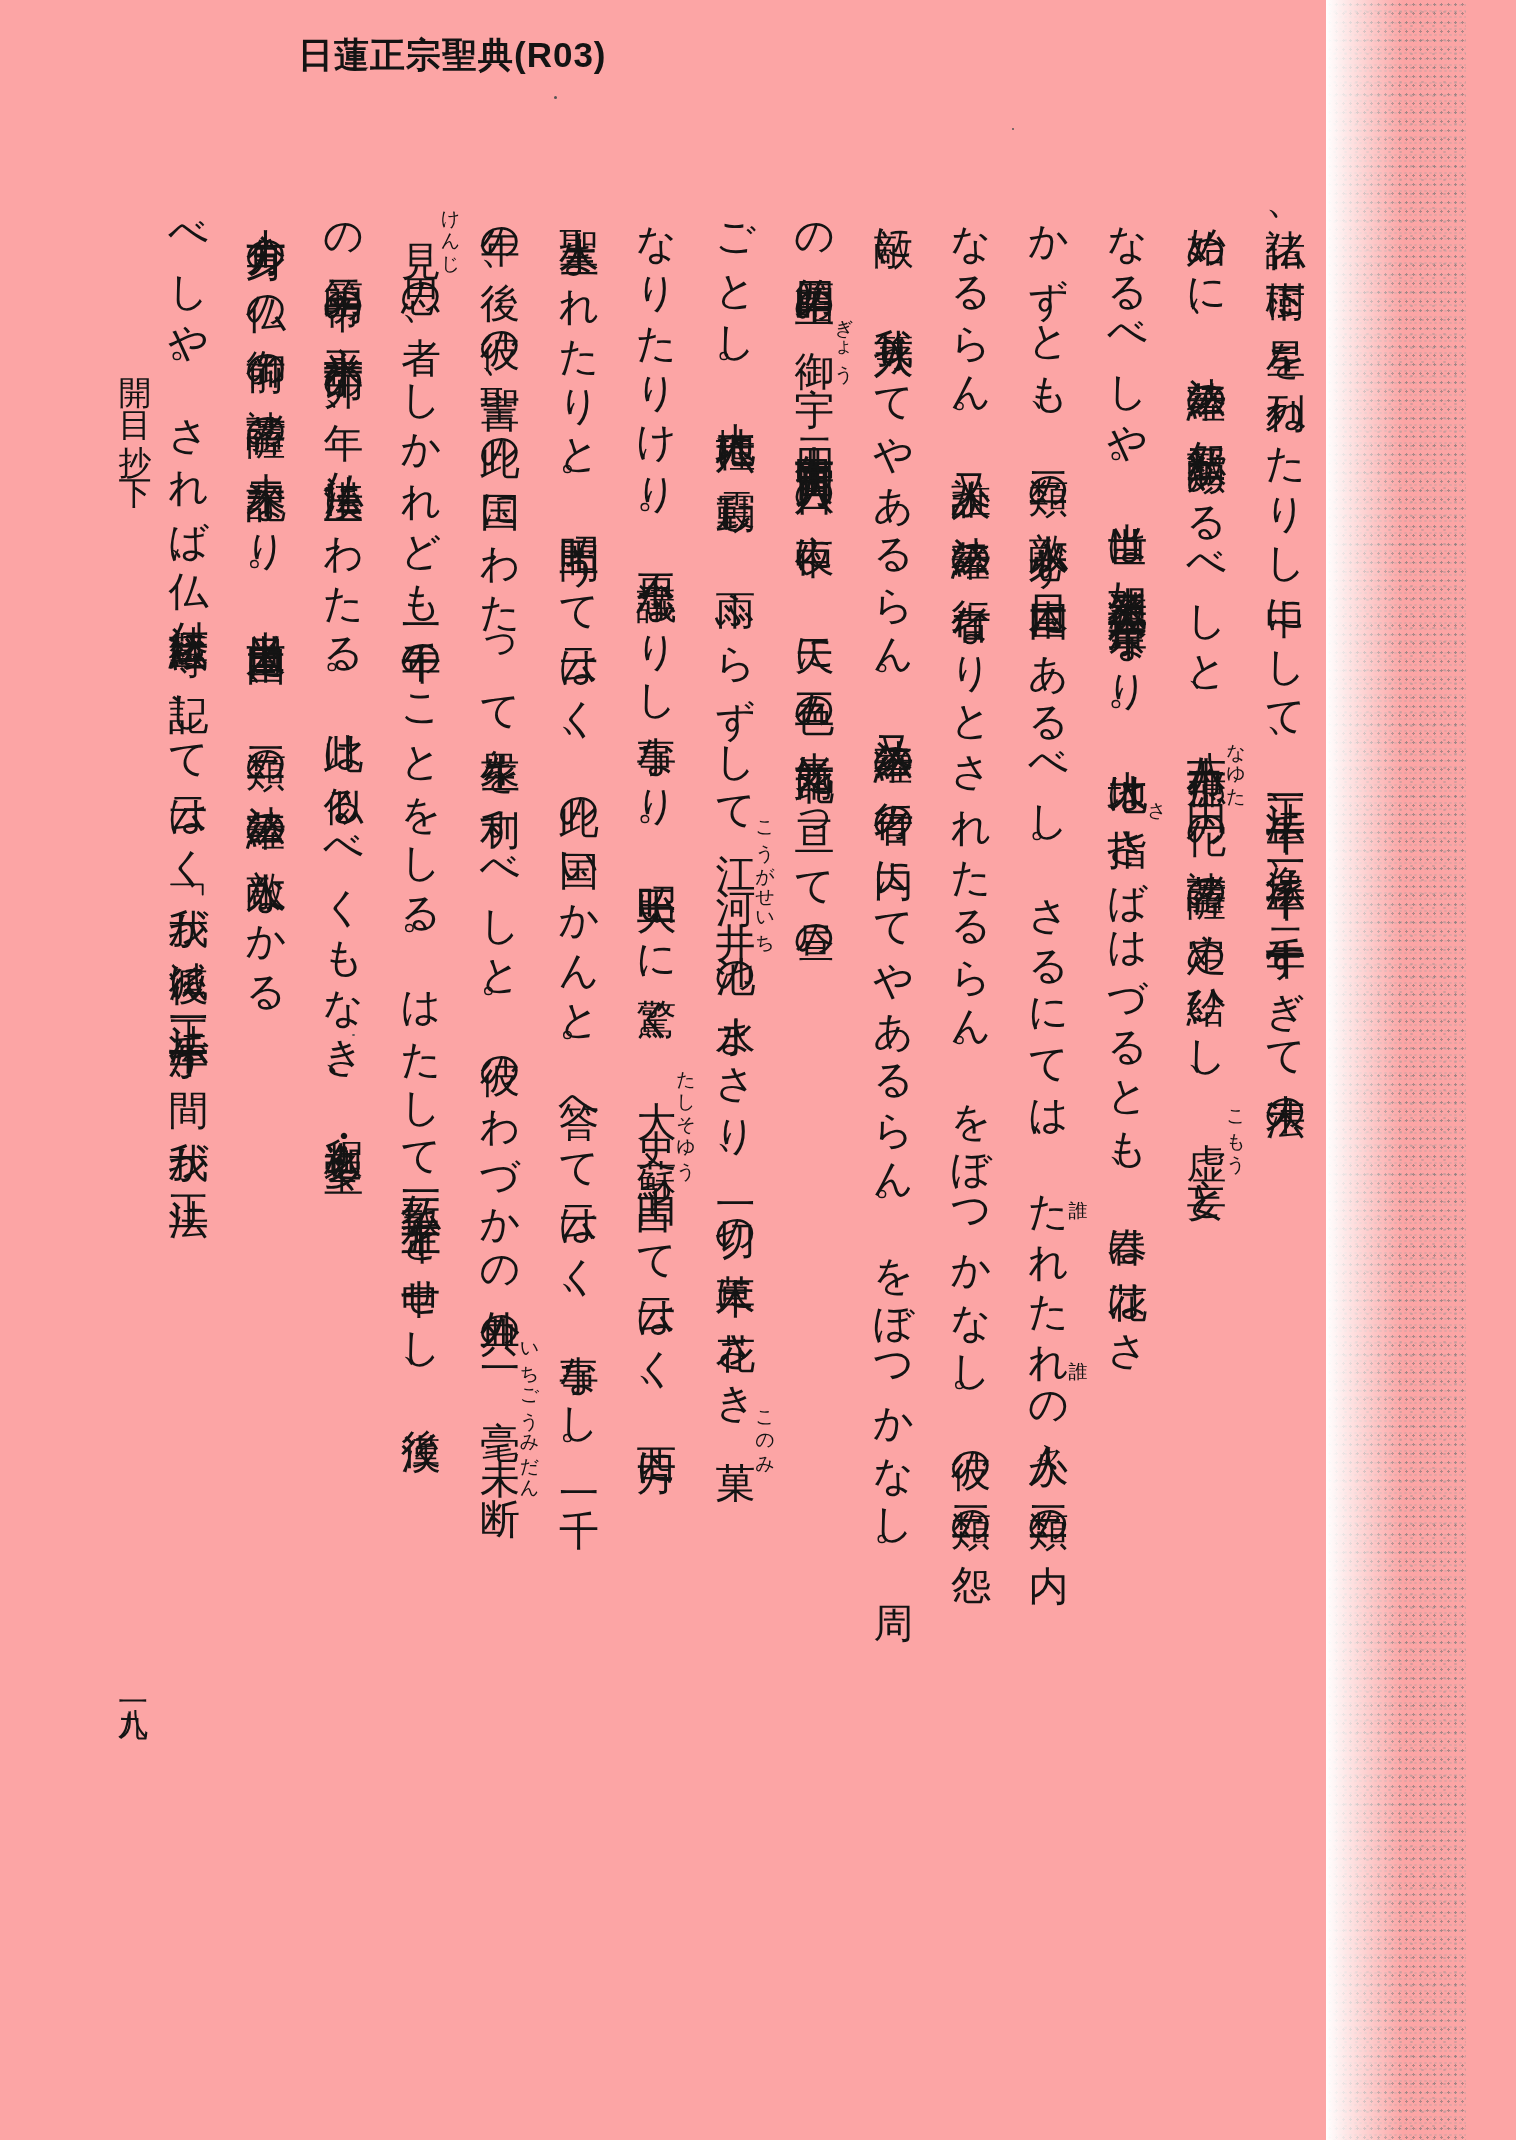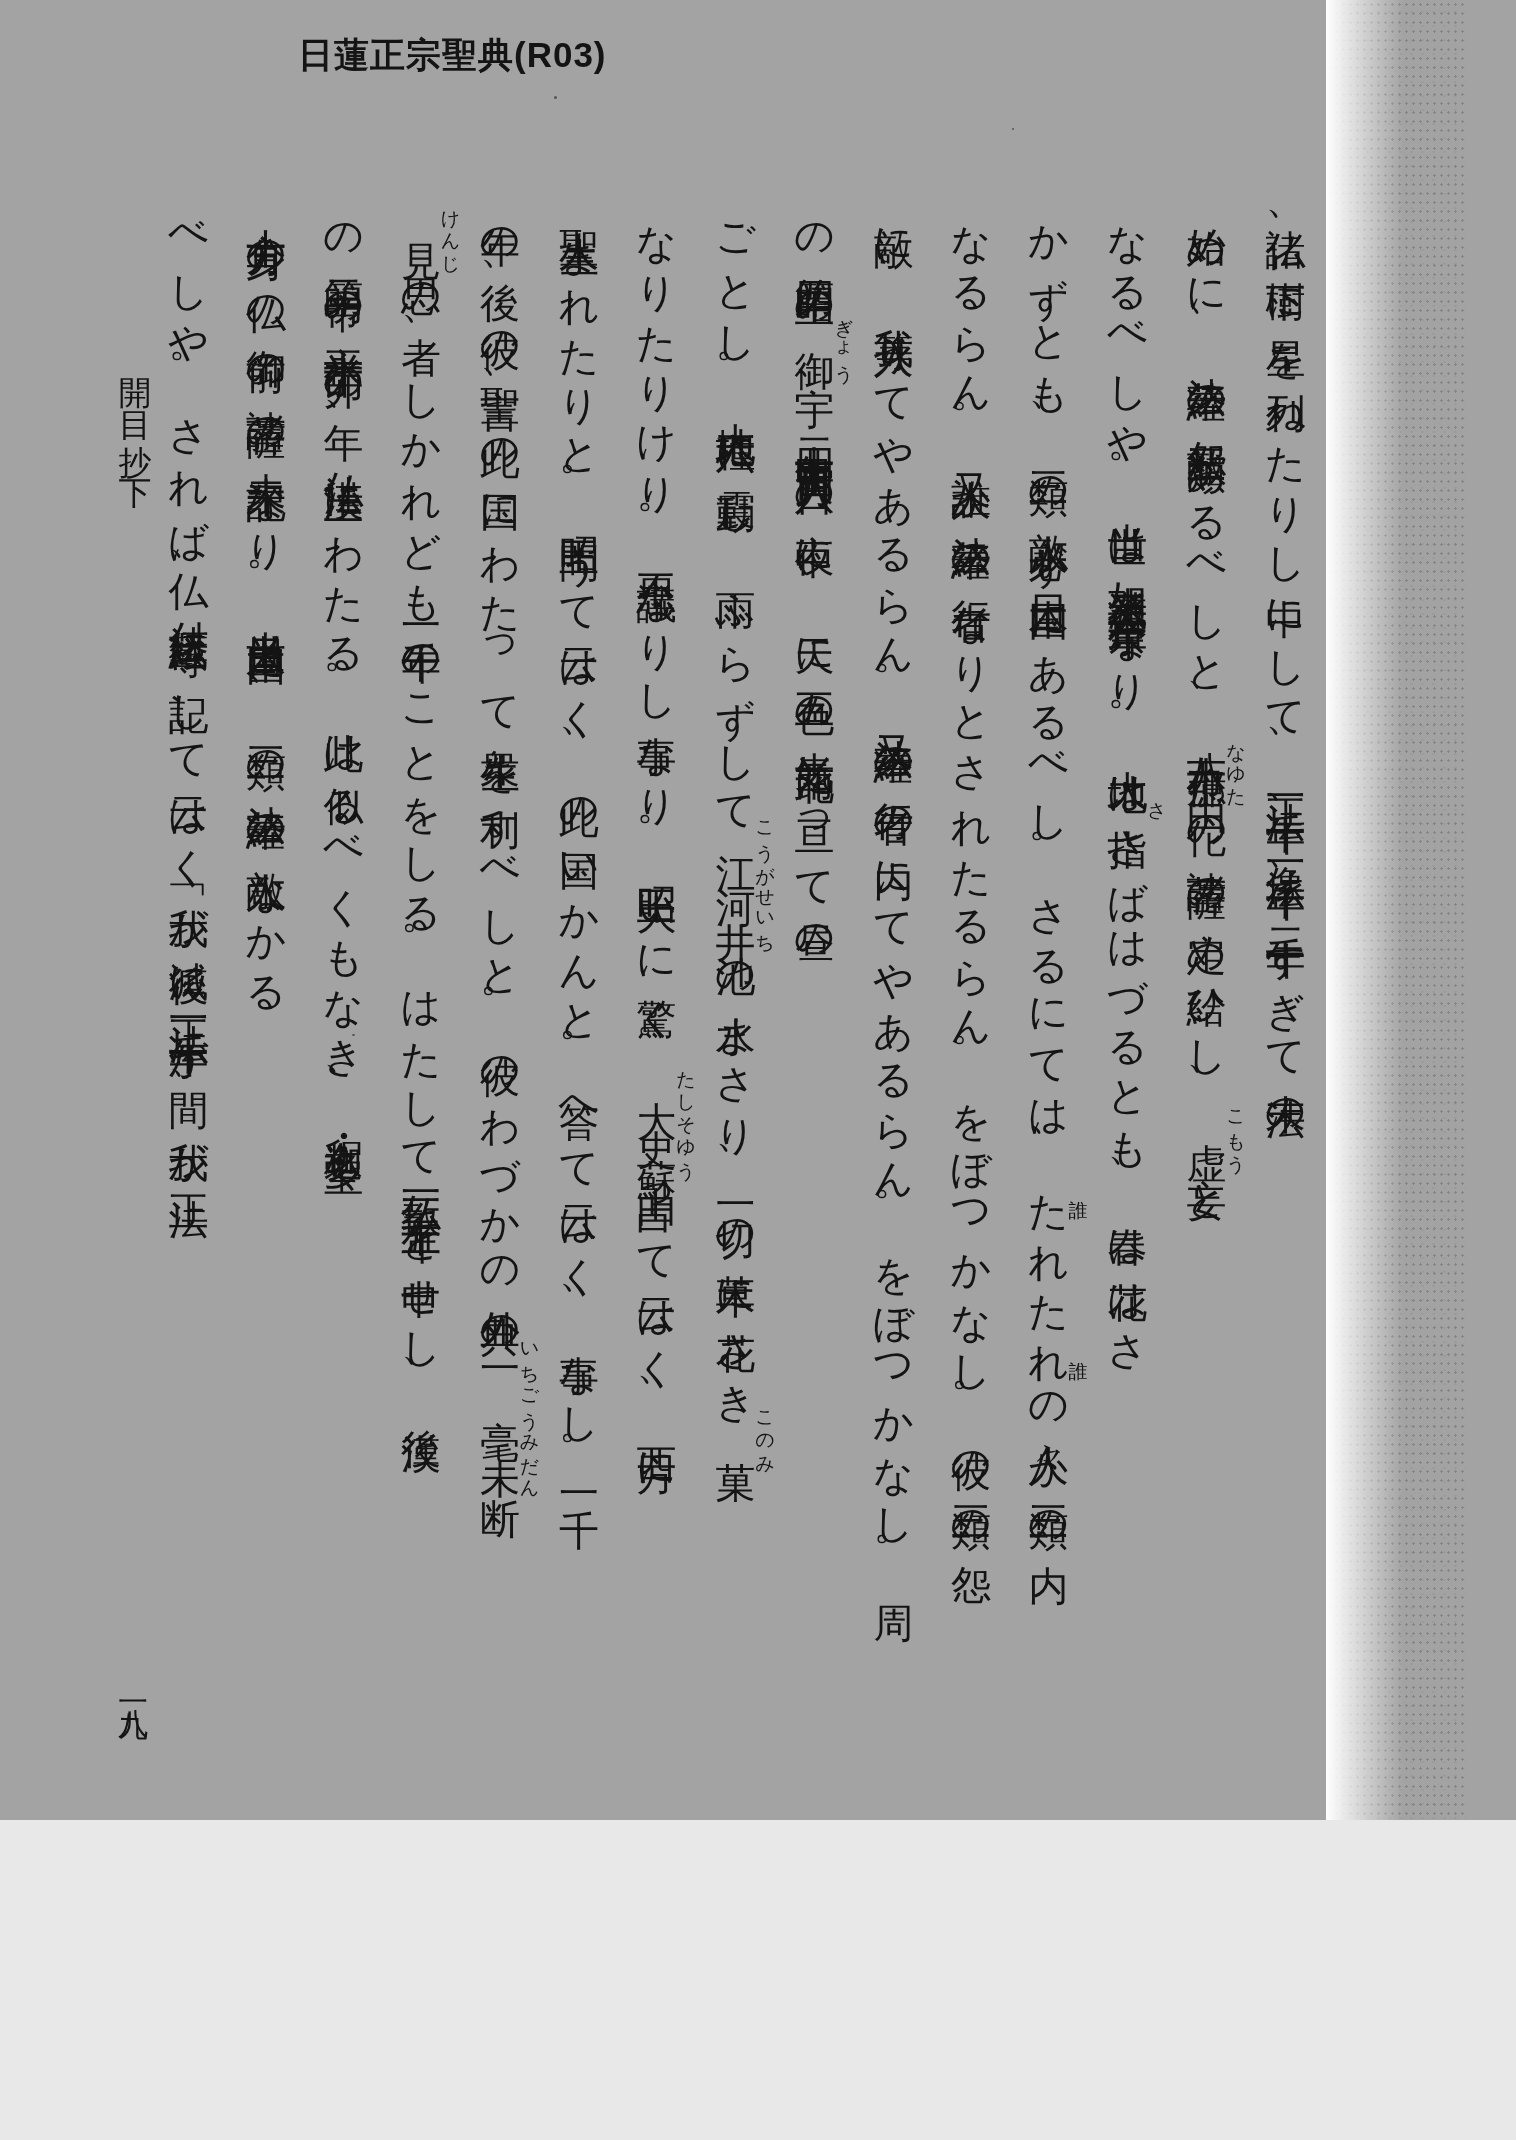--- a/index.html
+++ b/index.html
@@ -1,20 +1,20 @@
 <!DOCTYPE html>
 <html lang="ja"><head>
 <meta charset="utf-8">
 <style>
   html,body{margin:0;padding:0;background:#e8e8e8;}
   .page{
     position:relative;
-    width:1516px;height:1820px;
+    width:1516px;height:2140px;
     margin:0 auto;
-    background:#a3a3a3;
+    background:#fca5a5;
     font-family:"Liberation Serif",serif;
     color:#141414;
     overflow:hidden;
   }
   
   .noise-band{
     position:absolute;top:0;bottom:0;right:50px;width:140px;
     background-image:
       linear-gradient(to right,#ffffff 0%,rgba(255,255,255,0) 55%),
       radial-gradient(circle,rgba(110,110,110,.55) 1px,transparent 1.4px),

